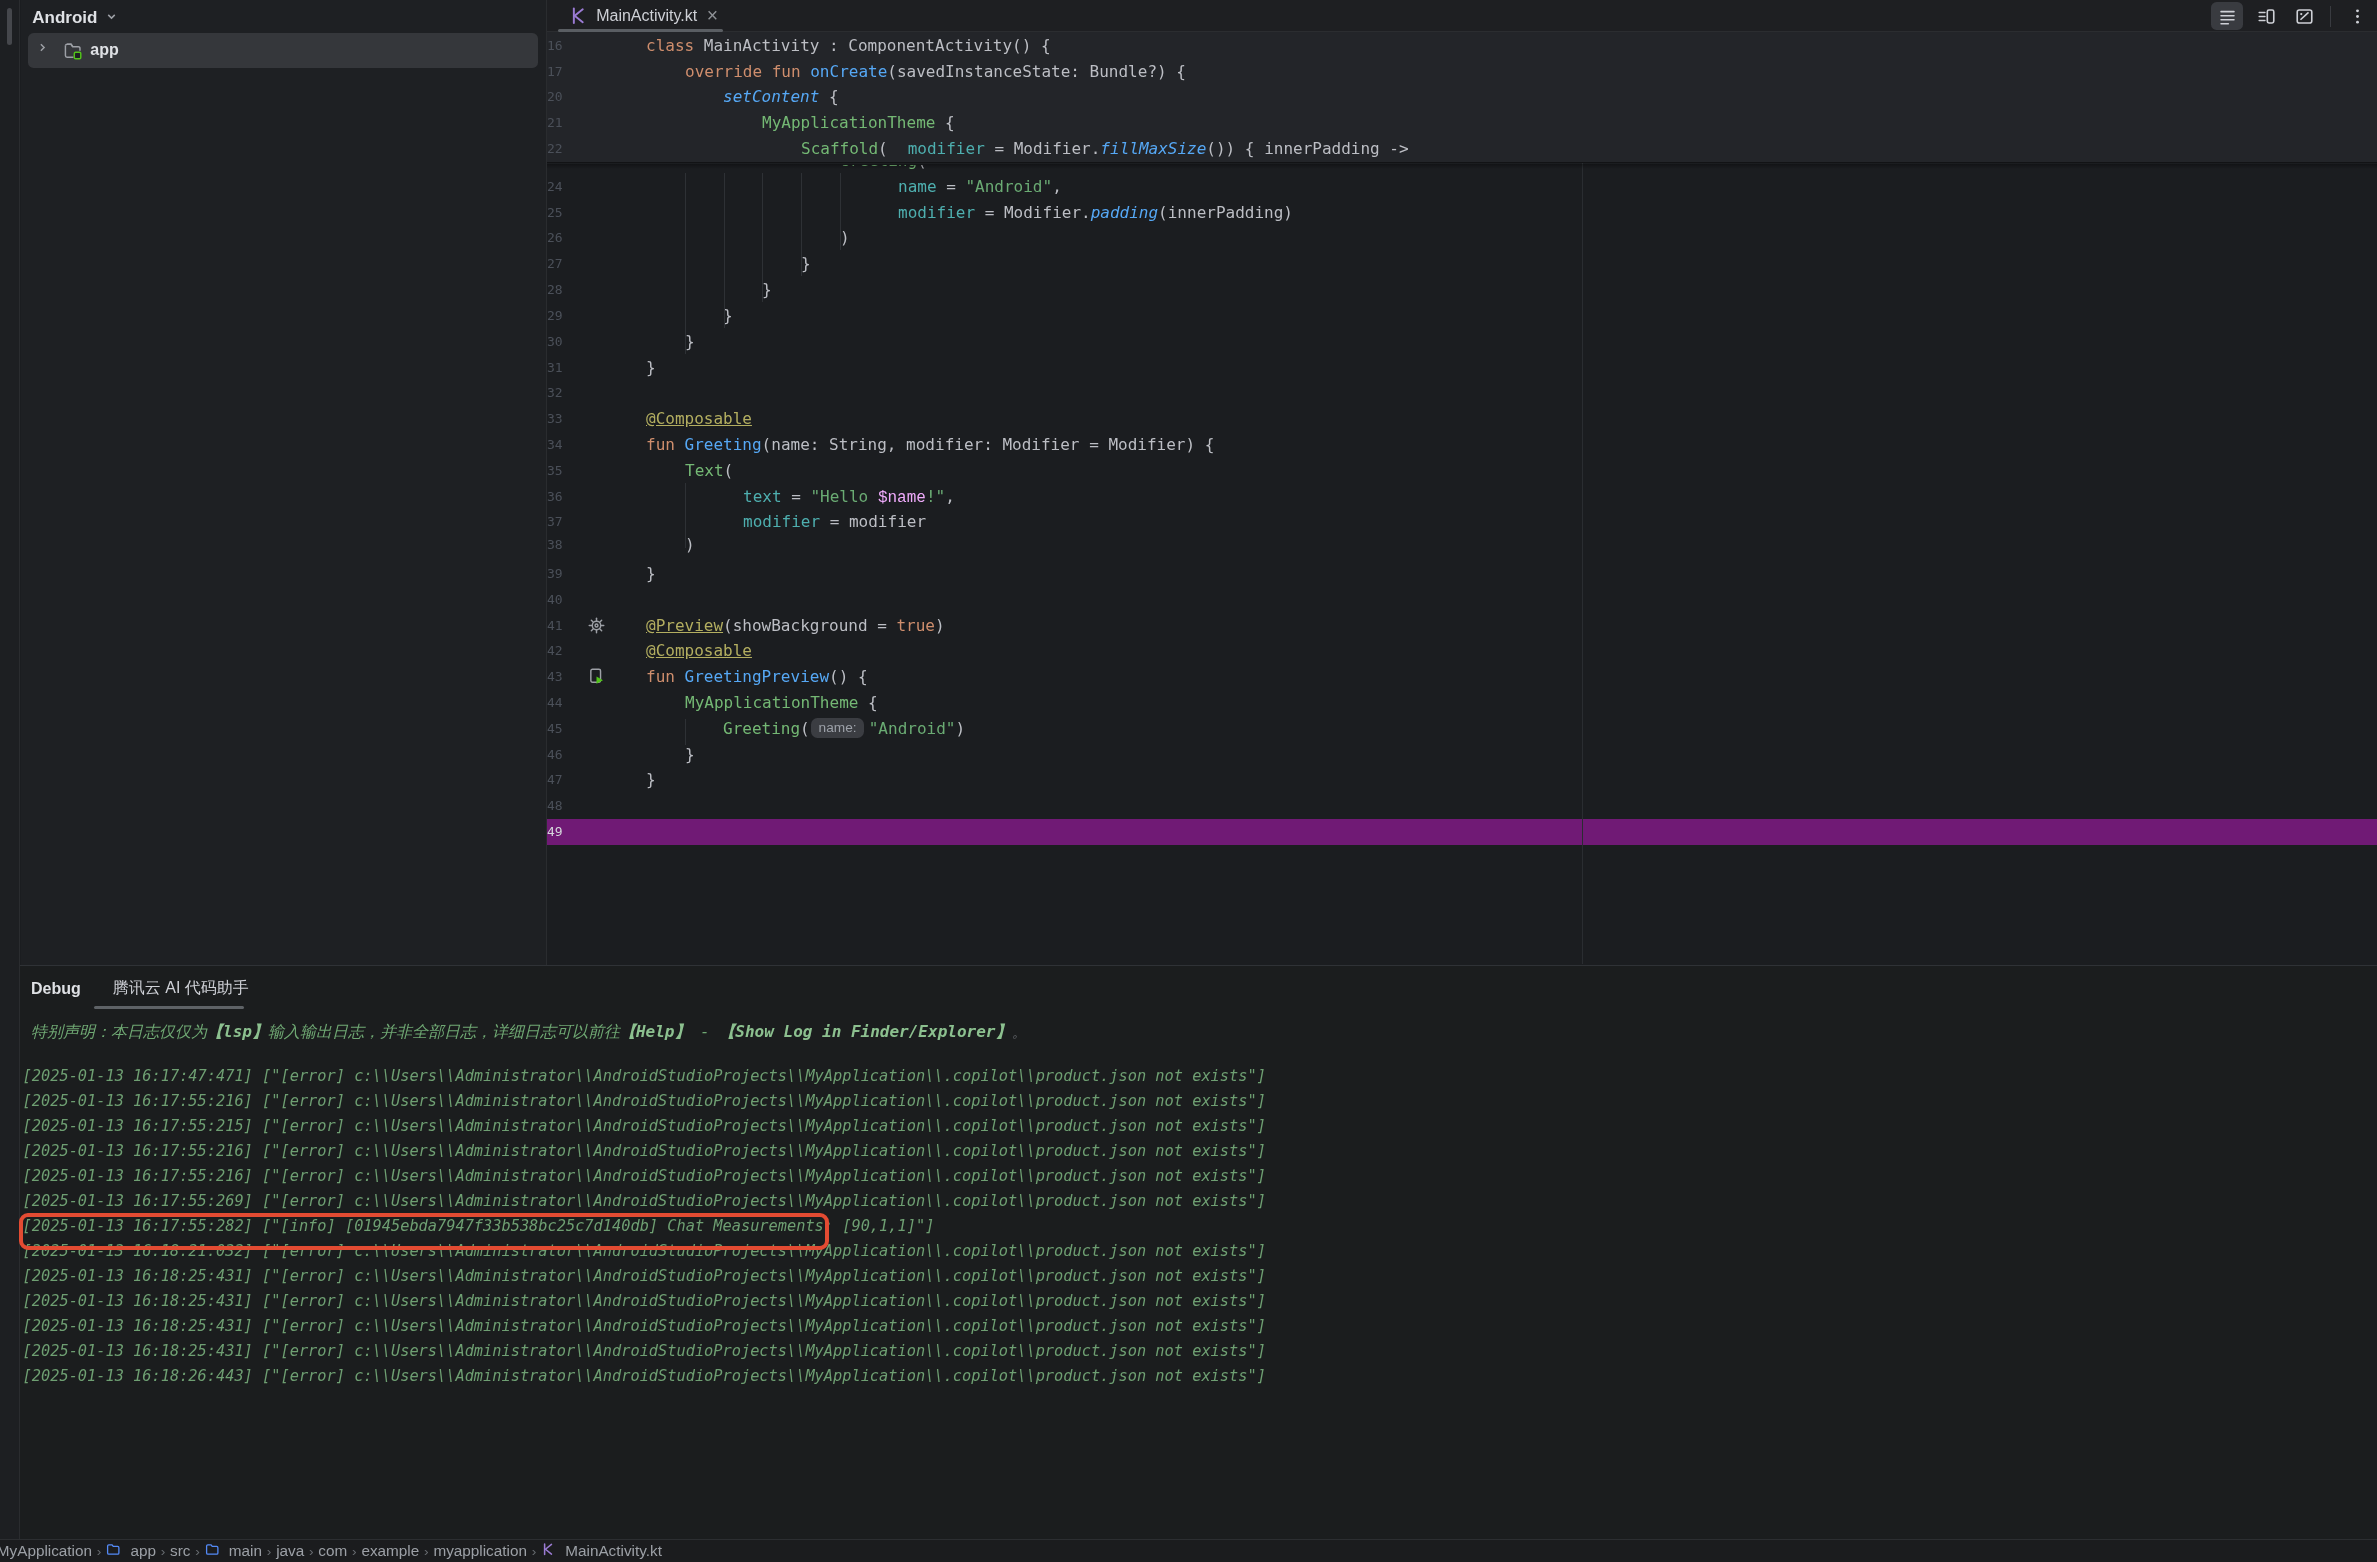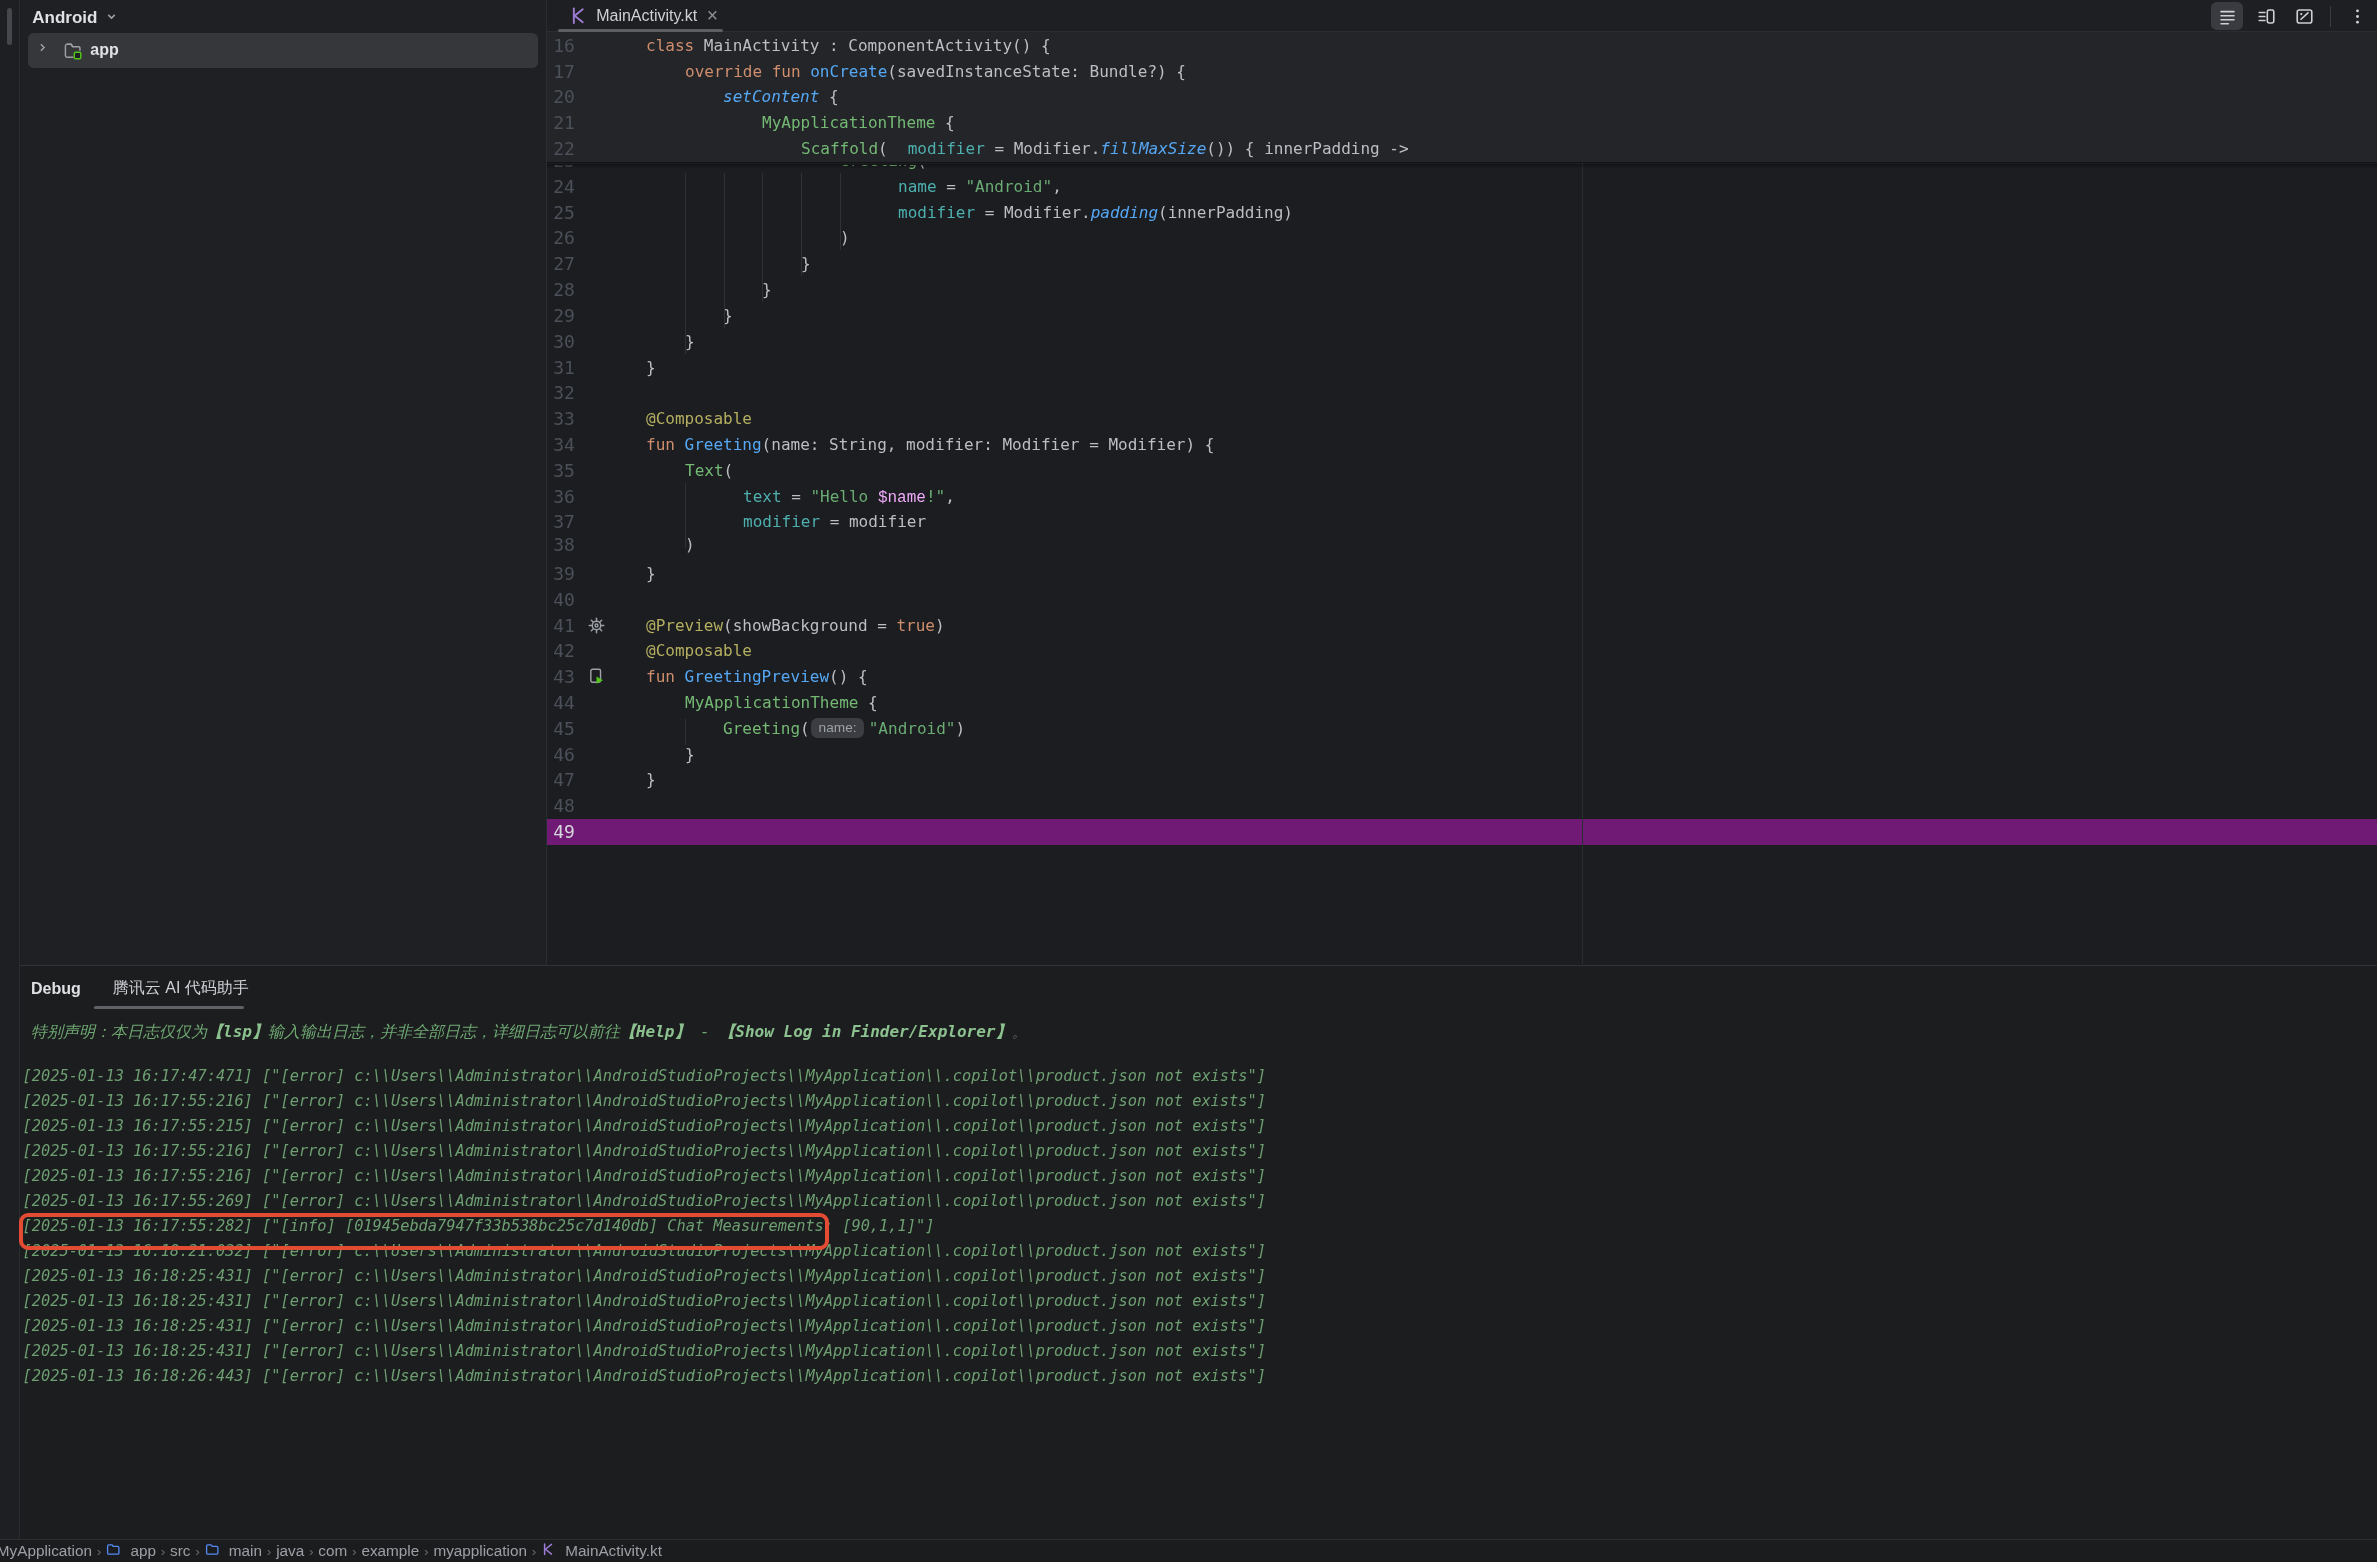--- a/index.html
+++ b/index.html
@@ -45,33 +45,33 @@
   .sticky { position:absolute; left:0; top:32px; width:100%; height:131px;
     background:#232529; border-bottom:1.6px solid #121315; z-index:3; }
   .sticky::after { content:""; position:absolute; left:0; bottom:-6.5px; width:100%; height:4.8px;
     background:linear-gradient(#00000055, transparent); }
   .scroll-area { position:absolute; left:0; top:165px; width:100%; height:800px;
     overflow:hidden; background:#1B1D20; }
 
   .code-line { position:absolute; left:0; width:100%; height:26px; }
   .code-line.caret { background:#701a75; }
   .ln { position:absolute; left:0; top:0; width:34px; height:26px; line-height:26px;
-    text-align:center; font-family:"DejaVu Sans Mono", monospace; font-size:18px; color:#4B5059; }
+    text-align:left; font-family:"DejaVu Sans Mono", monospace; font-size:13px; color:#4B5059; }
   .caret .ln { color:#D5D7DC; }
   .gut { position:absolute; left:39px; top:2.4px; width:22.6px; height:21px; }
   .code { position:absolute; left:99px; top:0; height:26px; line-height:26px; white-space:pre;
     font-family:"DejaVu Sans Mono", monospace; font-size:16px; color:#BCBEC4; }
   .c-kw   { color:#CF8E6D; }
   .c-fn   { color:#56A8F5; }
   .c-call { color:#74B874; }
   .c-str  { color:#6AAB73; }
   .c-tmpl { color:#f0abfc;font-family:Liberation Mono, monospace; }
   .c-named{ color:#4EAFAF;padding-left:20px; }
   .c-ext  { color:#56A8F5; font-style:italic; }
-  .c-ann  { color:#B3AE60; }
+  .c-ann  { color:#B3AE60;text-decoration:underline; }
   .c-pl   { color:#BCBEC4; }
   .inlay-chip { display:inline-block; background:#3B3D42; color:#9CA0A8; border-radius:6.5px;
     font-size:13.7px; line-height:19.4px; padding:0 7.3px; margin:0 4.8px 0 1.6px; vertical-align:1.6px;
     font-family:"Liberation Sans", sans-serif; }
   .margin-guide { position:absolute; left:1035px; top:32px; width:0.8px; height:932px;
     background:#2A2D31; }
   .indent-guide { position:absolute; width:0.8px; background:#2E3135; }
   .inspect-check { position:absolute; right:34px; top:40px; }
 
   

